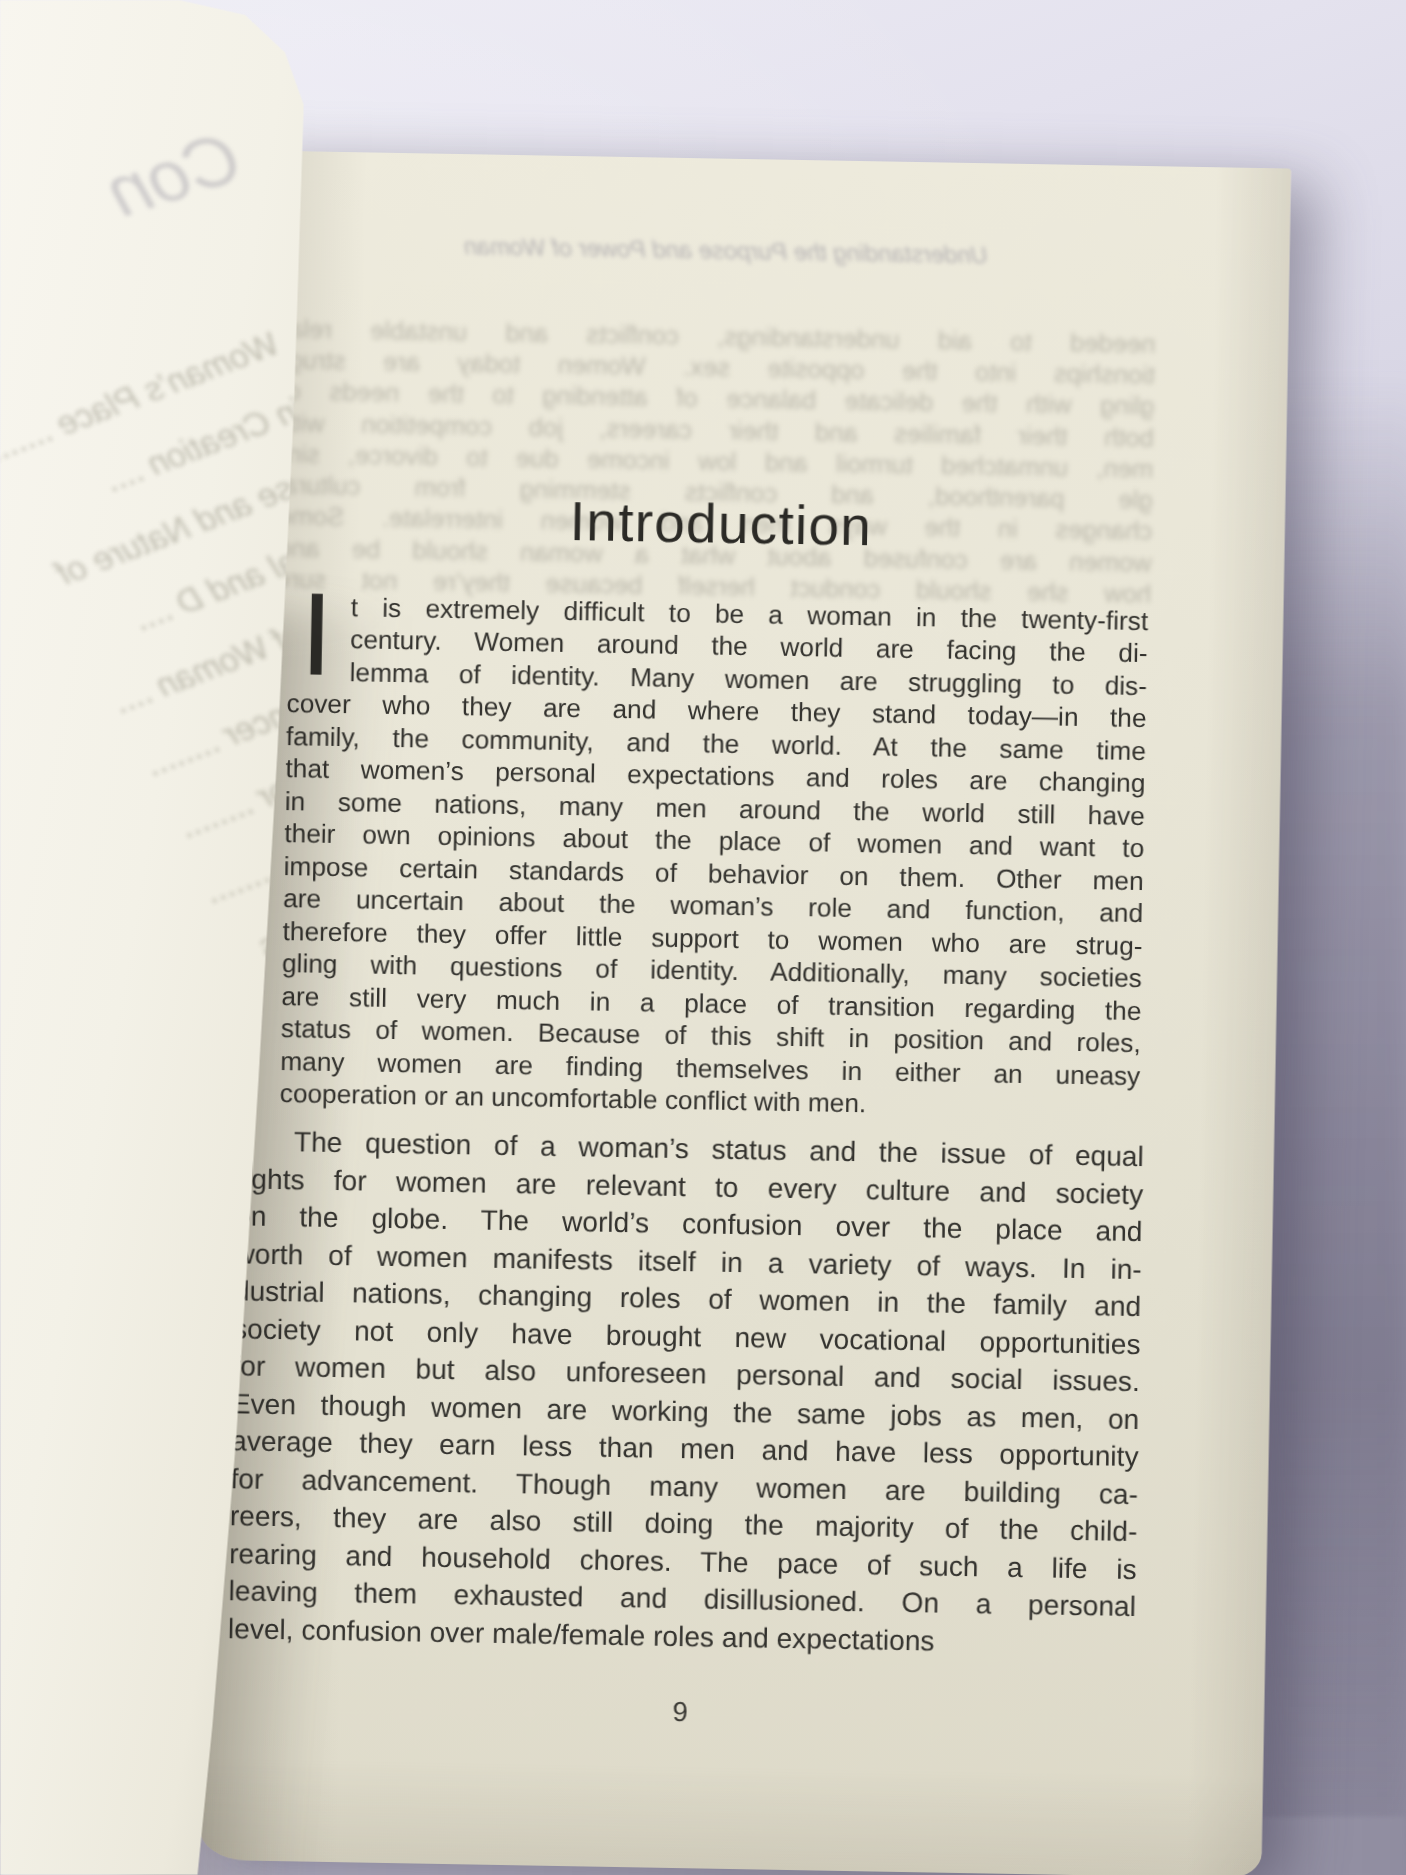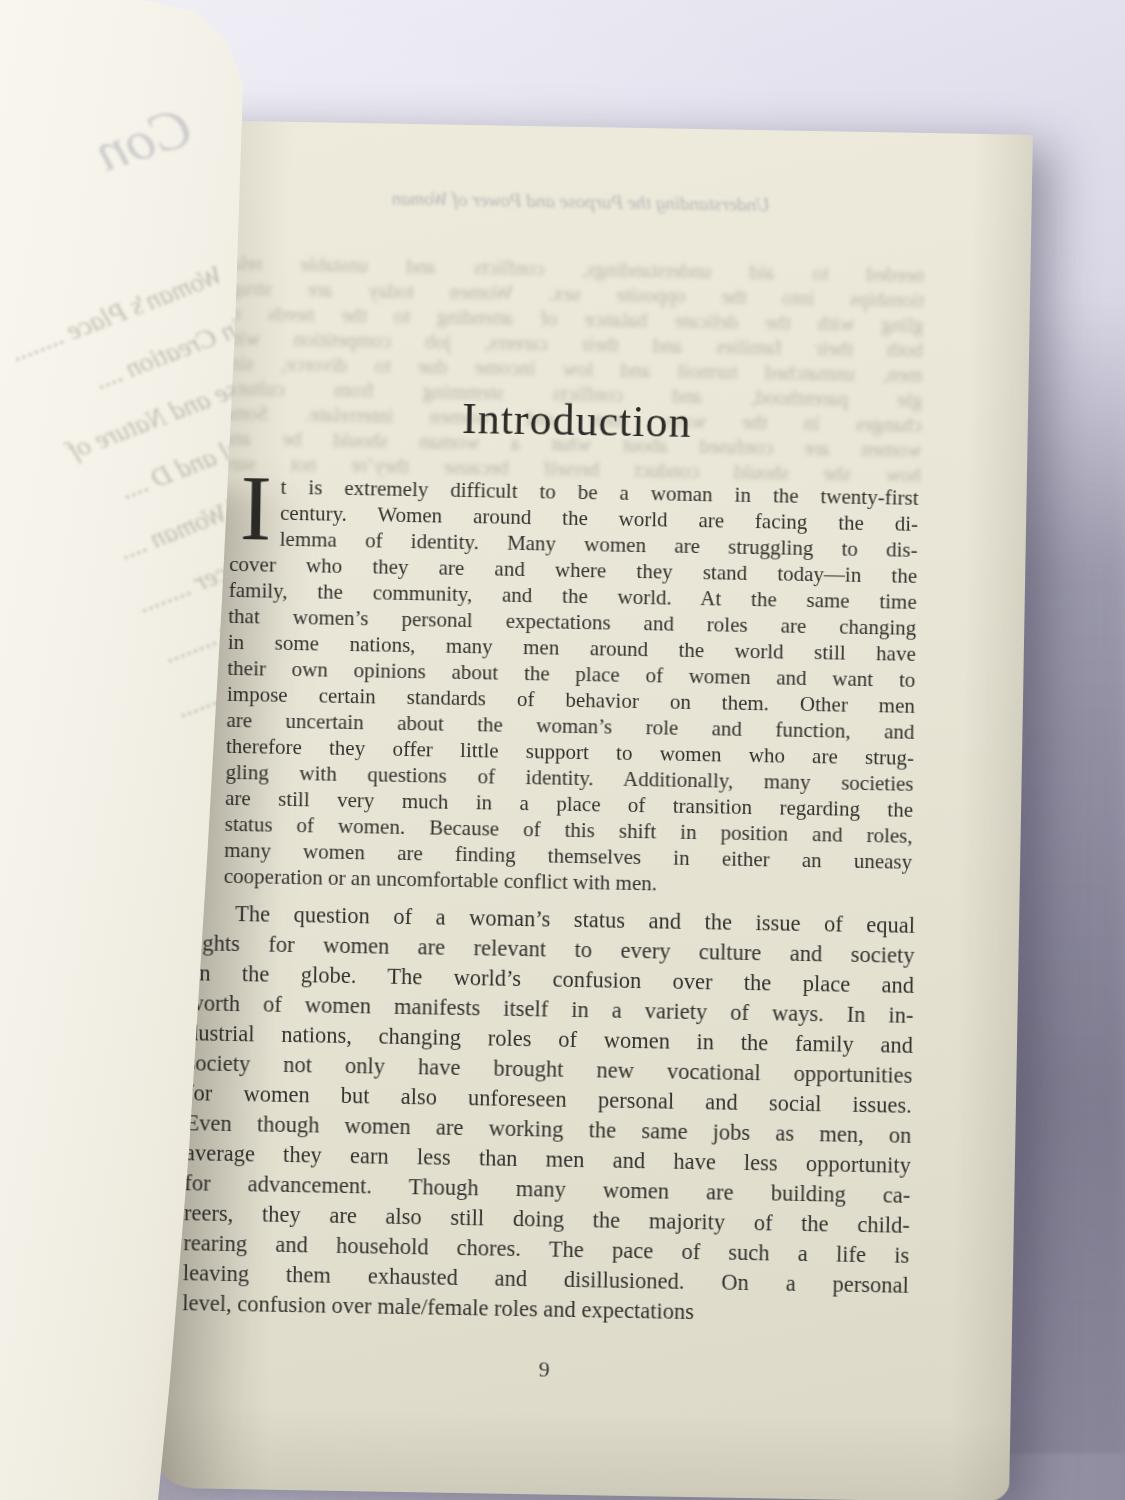--- a/index.html
+++ b/index.html
@@ -1,17 +1,17 @@
 <!DOCTYPE html>
 <html><head>
 <meta charset="utf-8">
 <style>
   html,body{margin:0;padding:0;background:#c7c5d6;}
   .scene{position:relative;width:1125px;height:1500px;overflow:hidden;
-         font-family:Liberation Serif, serif;}
+         font-family:Liberation Sans, sans-serif;}
 
   
   .bg{position:absolute;inset:0;
       background:
         radial-gradient(120% 80% at 10% 30%, rgba(255,255,255,.35), rgba(255,255,255,0) 60%),
         linear-gradient(160deg,#eeedf5 0%,#e4e2ee 20%,#d6d4e3 42%,#bdbacd 65%,#a7a4b7 85%,#9b98ab 100%);}
   .bg-right-shadow{position:absolute;left:1000px;top:300px;width:140px;height:1230px;
       background:linear-gradient(to bottom,rgba(88,84,106,0) 0%,rgba(88,84,106,.42) 22%,rgba(80,76,98,.5) 65%,rgba(80,76,98,.22) 100%);
       filter:blur(14px);}
   .bg-bottom{position:absolute;left:0;top:1456px;width:1125px;height:50px;

